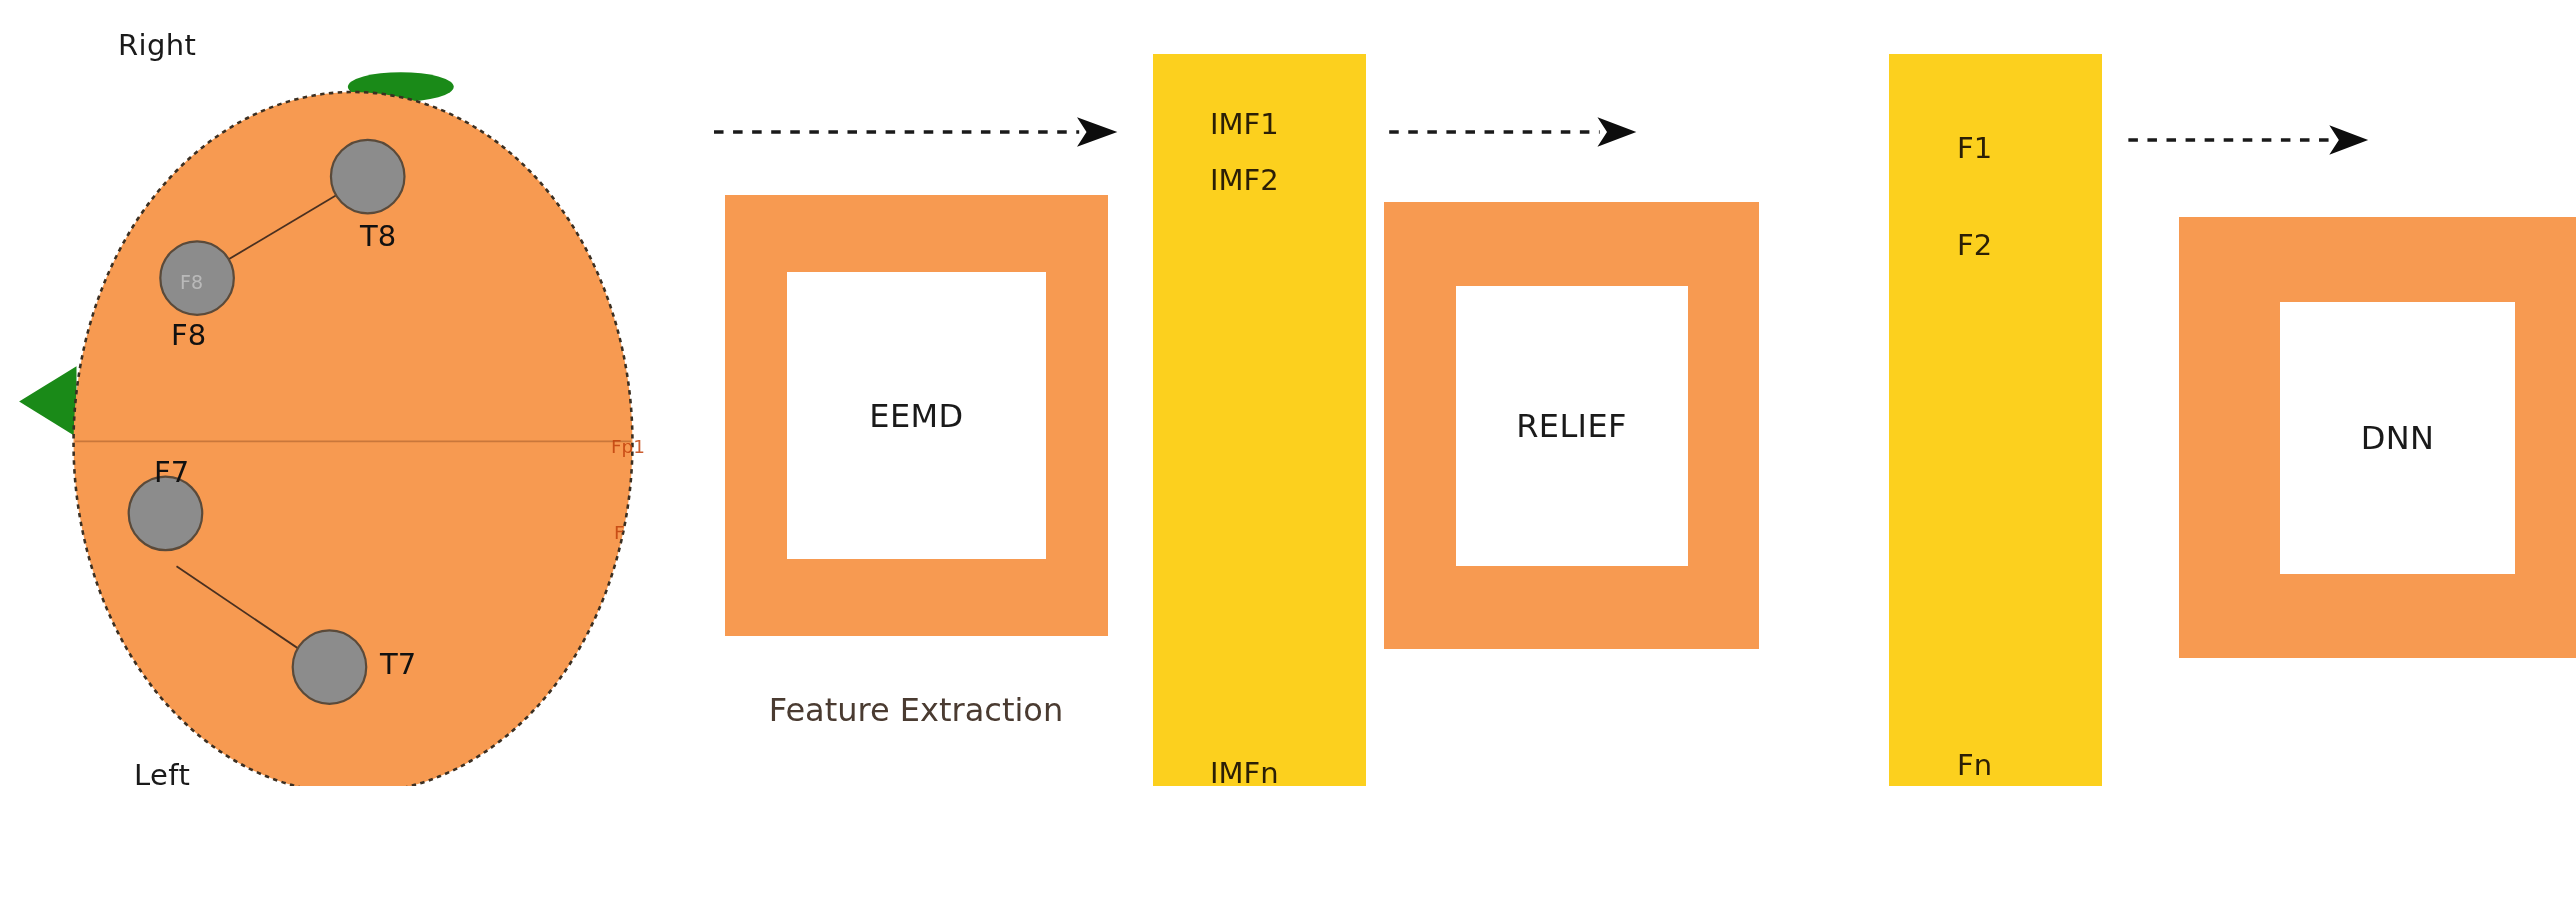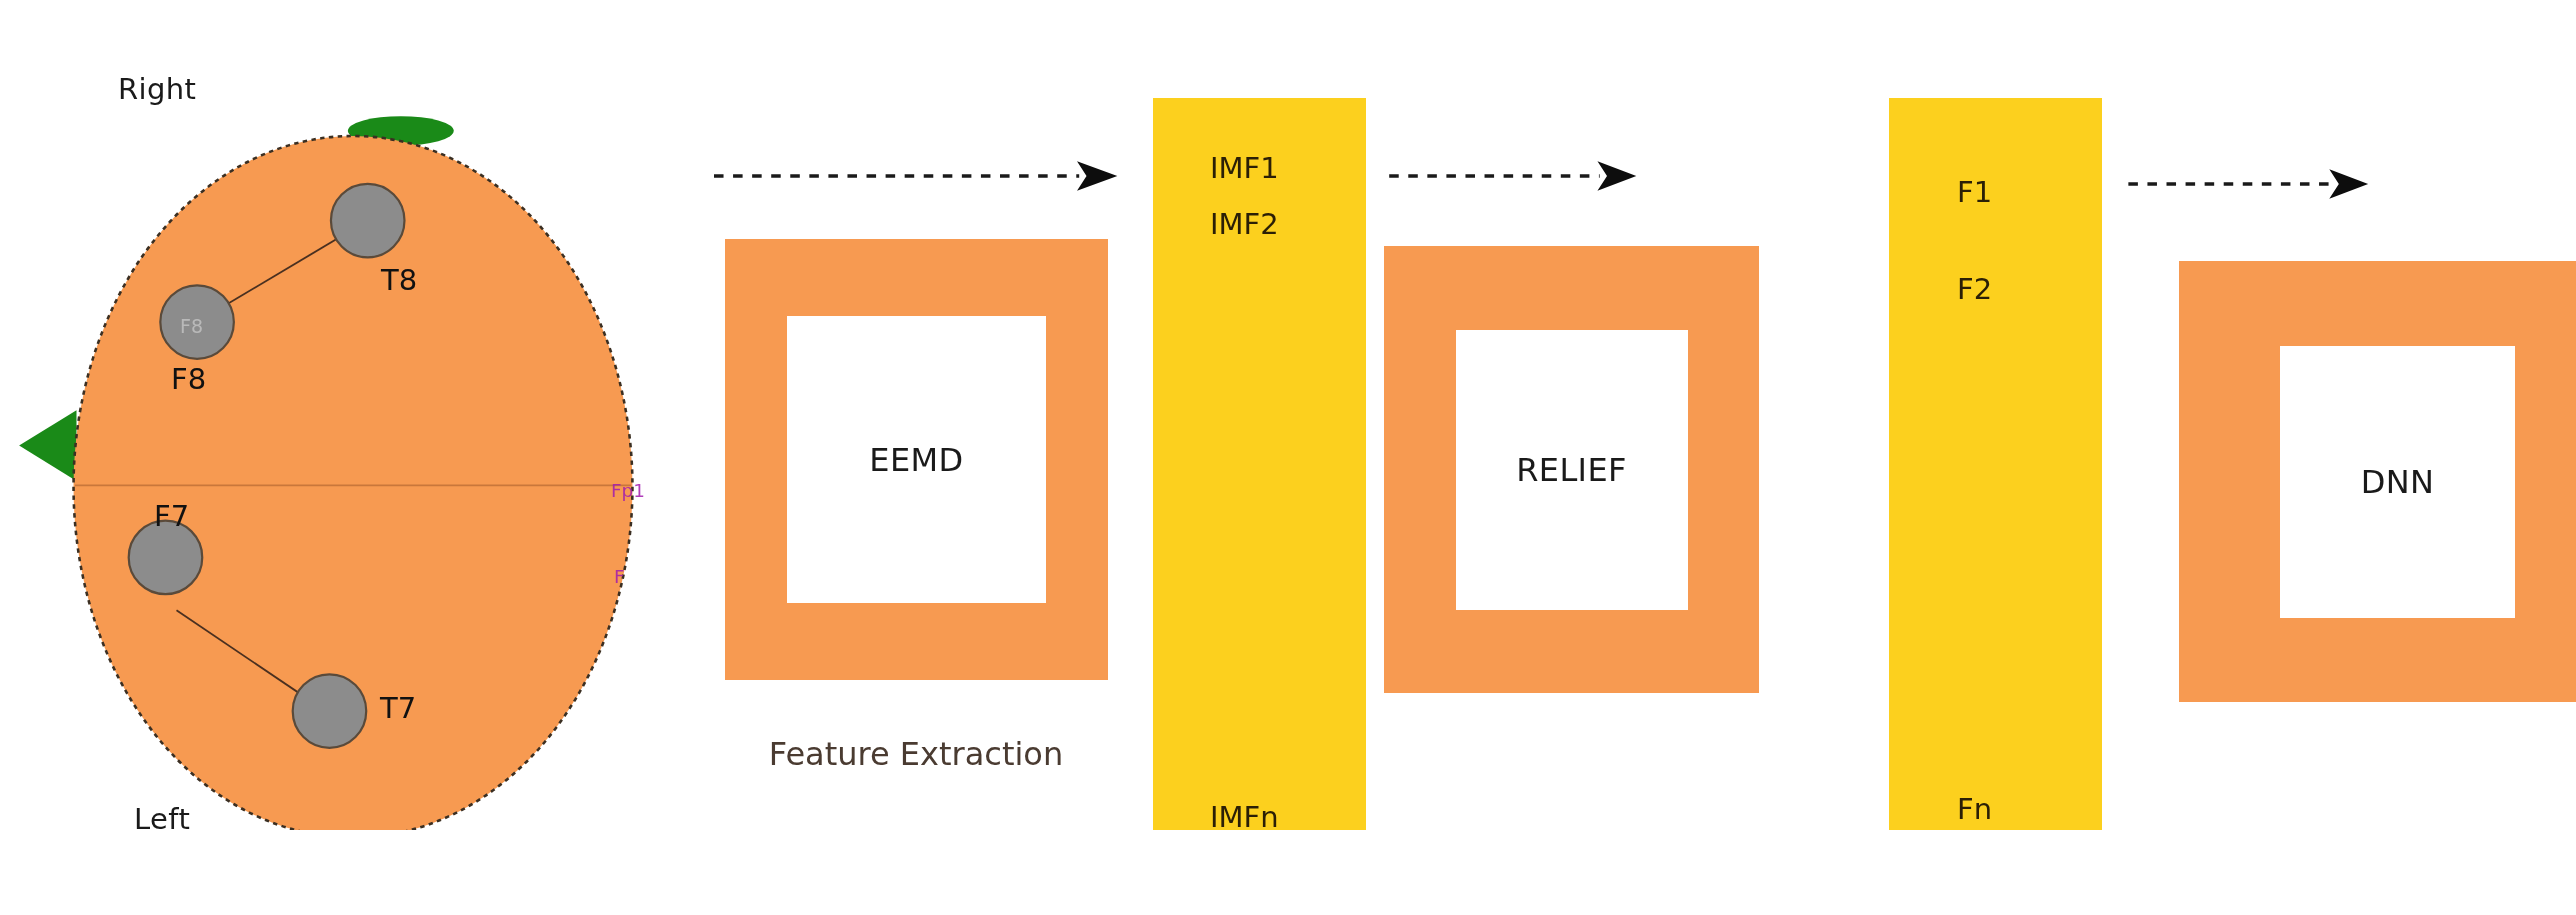--- a/index.html
+++ b/index.html
@@ -9,21 +9,20 @@
   }
   body {
     font-family: "DejaVu Sans", sans-serif;
   }
   #stage {
     position: relative;
     width: 2576px;
     height: 786px;
     background: #ffffff;
     overflow: hidden;
-    margin-top: 44px;
   }
 
   
   #head-panel {
     position: absolute;
     left: 0px; top: 0px;
     width: 706px; height: 915px;
   }
   #head-svg { position: absolute; left: 0; top: 0; }
 
@@ -39,21 +38,21 @@
     position: absolute;
     font-family: "DejaVu Sans", sans-serif;
     font-size: 29px;
     color: #111111;
     white-space: nowrap;
   }
   .faint-label {
     position: absolute;
     font-family: "DejaVu Sans", sans-serif;
     font-size: 18.4px;
-    color: #a21caf;
+    color: #c2410c;
     white-space: nowrap;
     opacity: 0.85;
   }
   .electrode-inner-label {
     position: absolute;
     font-family: "DejaVu Sans", sans-serif;
     font-size: 19px;
     color: #c9c9c9;
     white-space: nowrap;
     opacity: 0.75;
@@ -135,21 +134,21 @@
 
       <circle cx="225" cy="698" r="50" fill="#8c8c8c" stroke="#5a4a3a" stroke-width="3"></circle>
 
       <circle cx="448" cy="907" r="50" fill="#8c8c8c" stroke="#5a4a3a" stroke-width="3"></circle>
     </svg>
 
     <div class="head-dir-label" style="left:118px; top:28px;">Right</div>
 
     <div class="head-dir-label" style="left:134px; top:758px;">Left</div>
 
-    <div class="electrode-label" style="left:381px; top:219px;">T8</div>
+    <div class="electrode-label" style="left:360px; top:219px;">T8</div>
 
     <div class="electrode-label" style="left:171px; top:318px;">F8</div>
 
     <div class="electrode-label" style="left:154px; top:455px;">F7</div>
 
     <div class="electrode-label" style="left:380px; top:647px;">T7</div>
 
     <div class="electrode-inner-label" style="left:180px; top:271px;">F8</div>
 
     <div class="faint-label" style="left:611px; top:436px;">Fp1</div>

